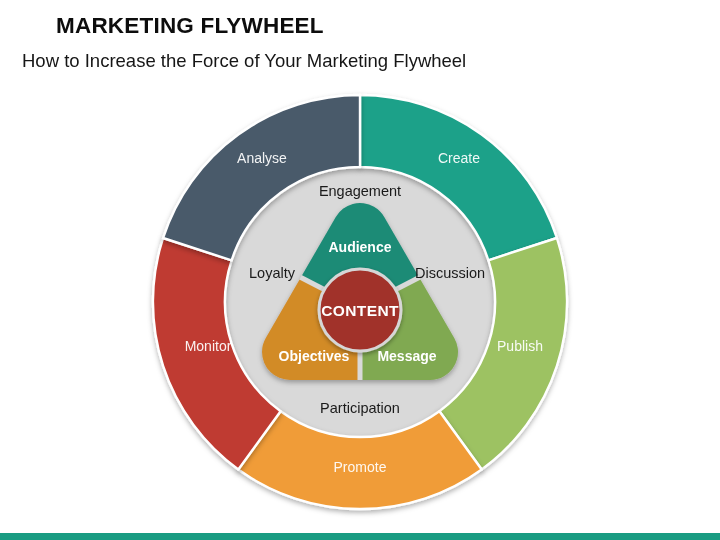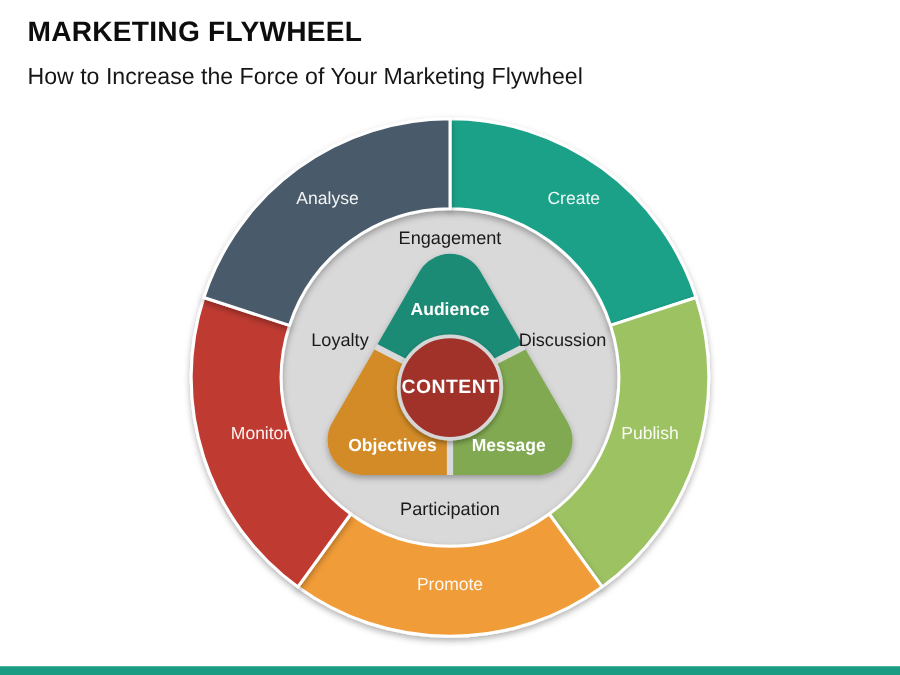--- a/index.html
+++ b/index.html
@@ -10,20 +10,21 @@
     position: relative;
     overflow: hidden;
   }
   .slide { position: absolute; inset: 0; background: #ffffff; }
   .header { position: absolute; left: 22px; top: 13px; }
   .title {
     font-size: 22.5px;
     font-weight: 700;
     color: #0d0d0d;
     letter-spacing: 0.2px;
+    margin-left: 34px;
   }
   .subtitle {
     margin-top: 11px;
     font-size: 18.5px;
     font-weight: 400;
     color: #161616;
   }
   .footer-bar {
     position: absolute;
     left: 0; bottom: 0;

